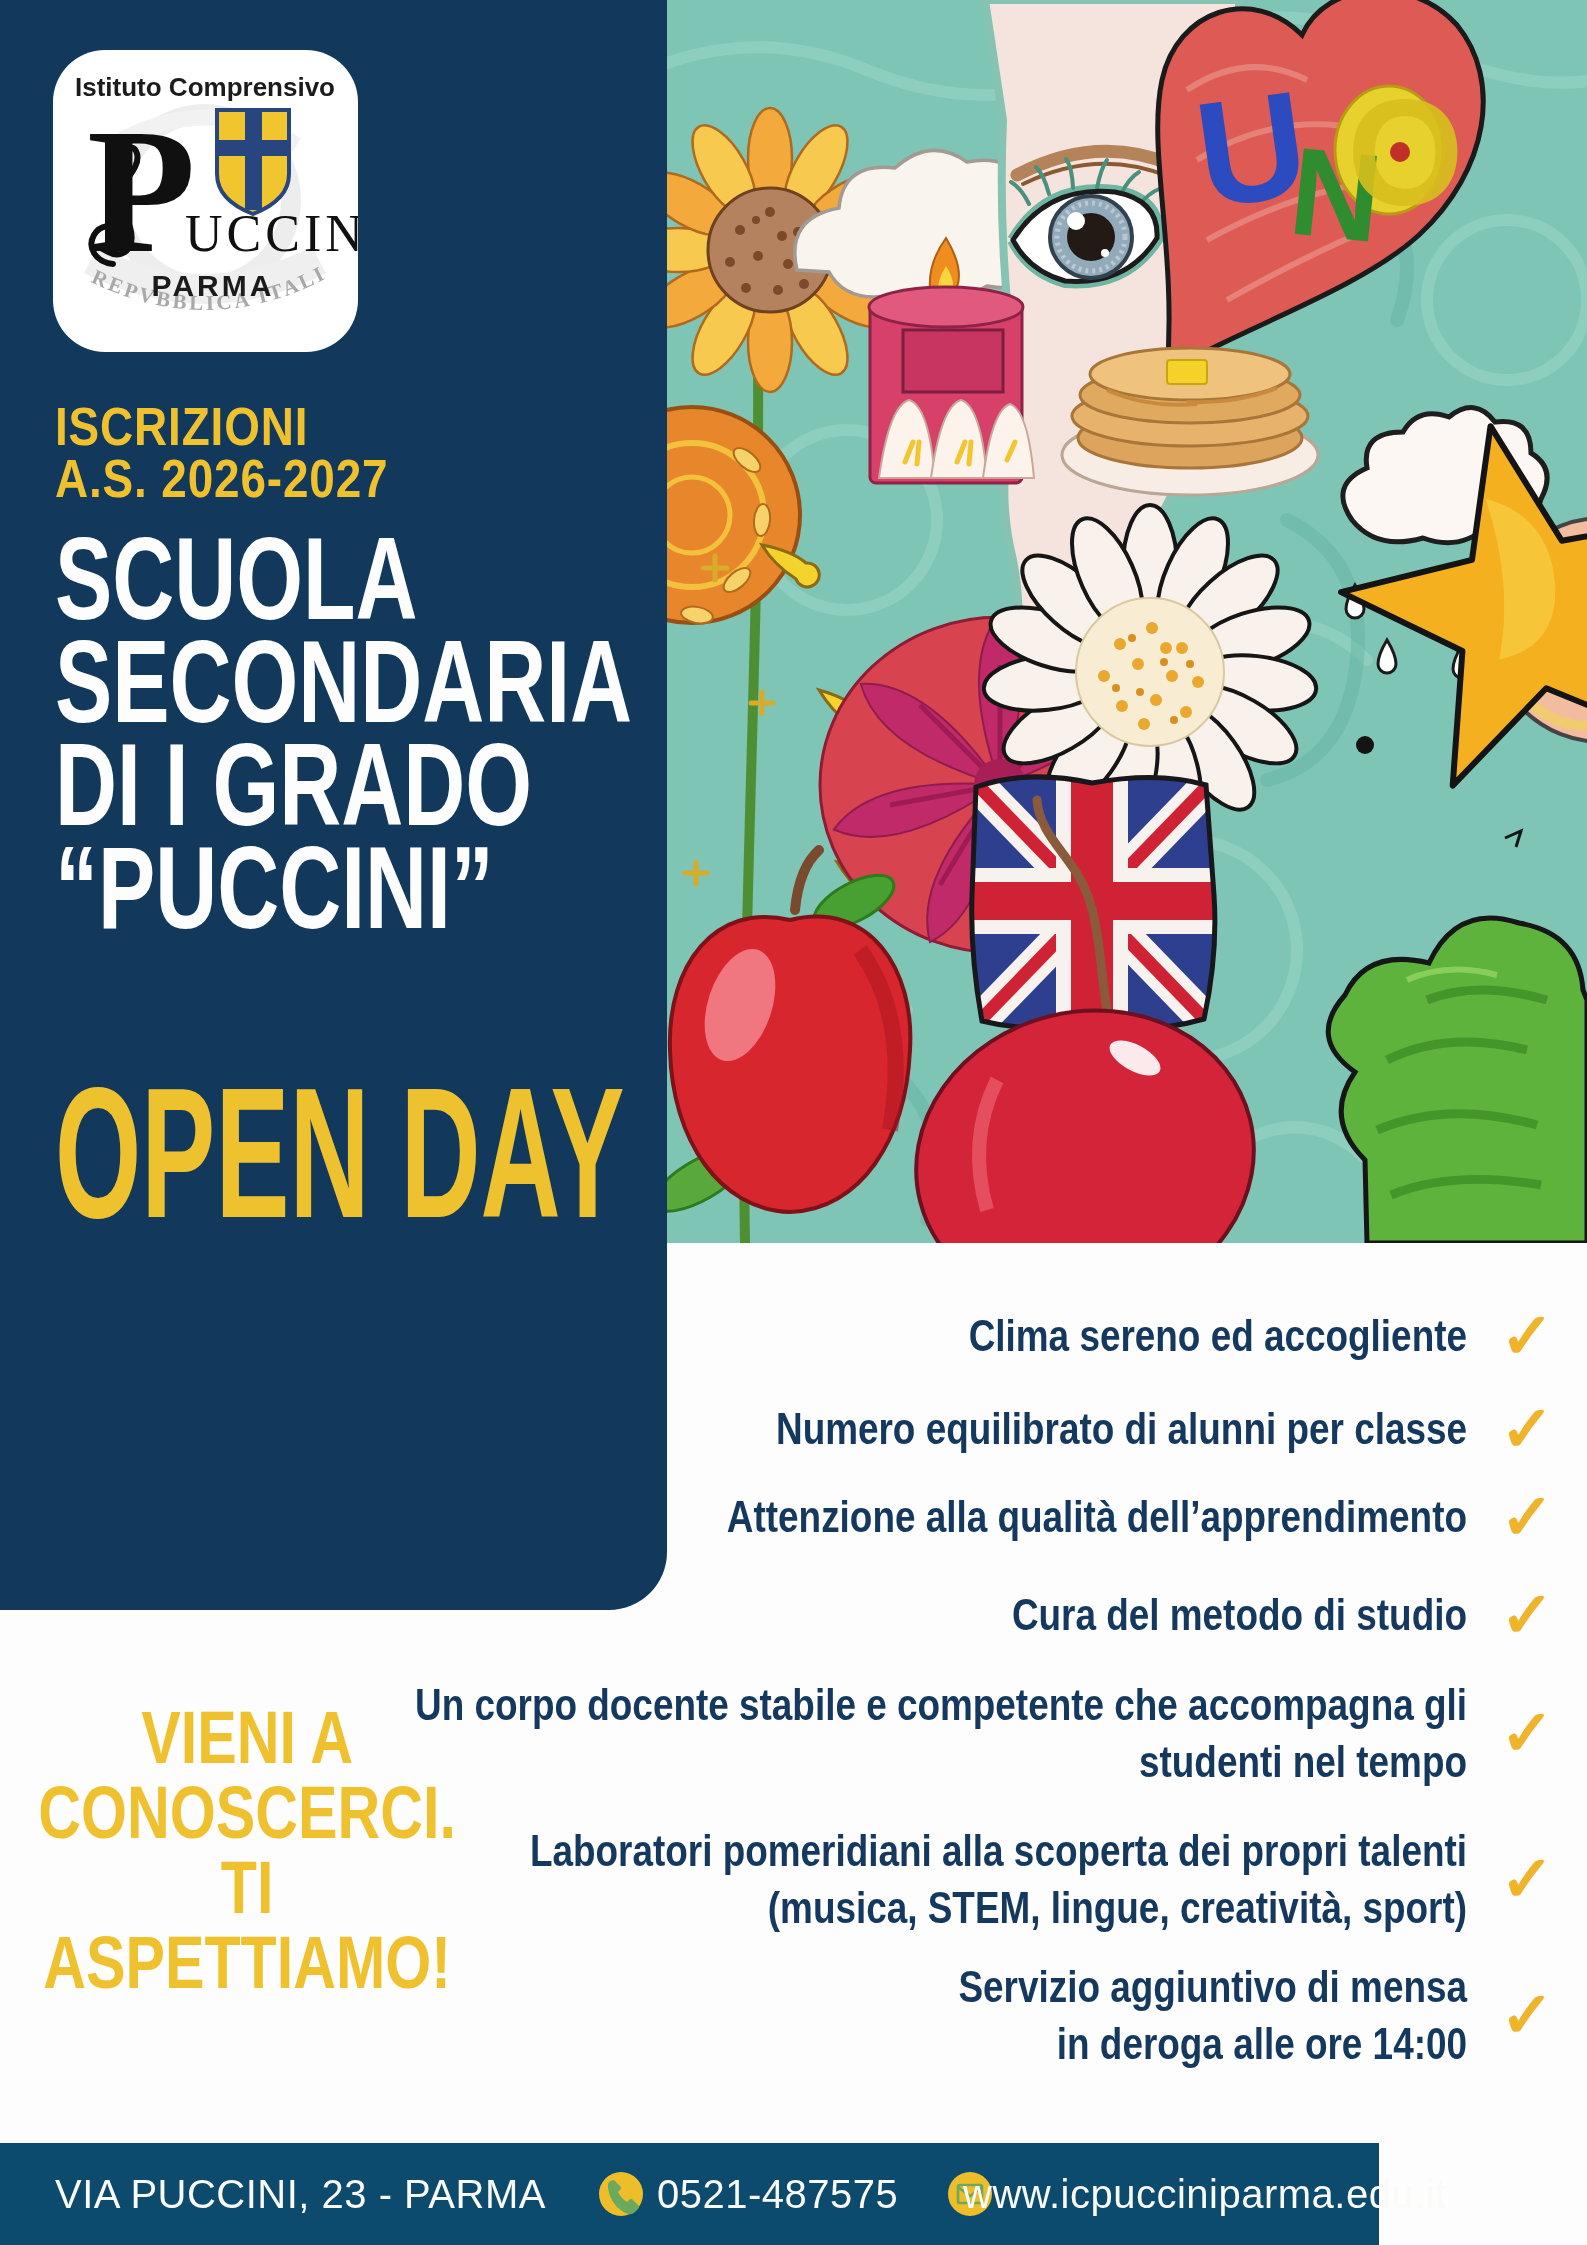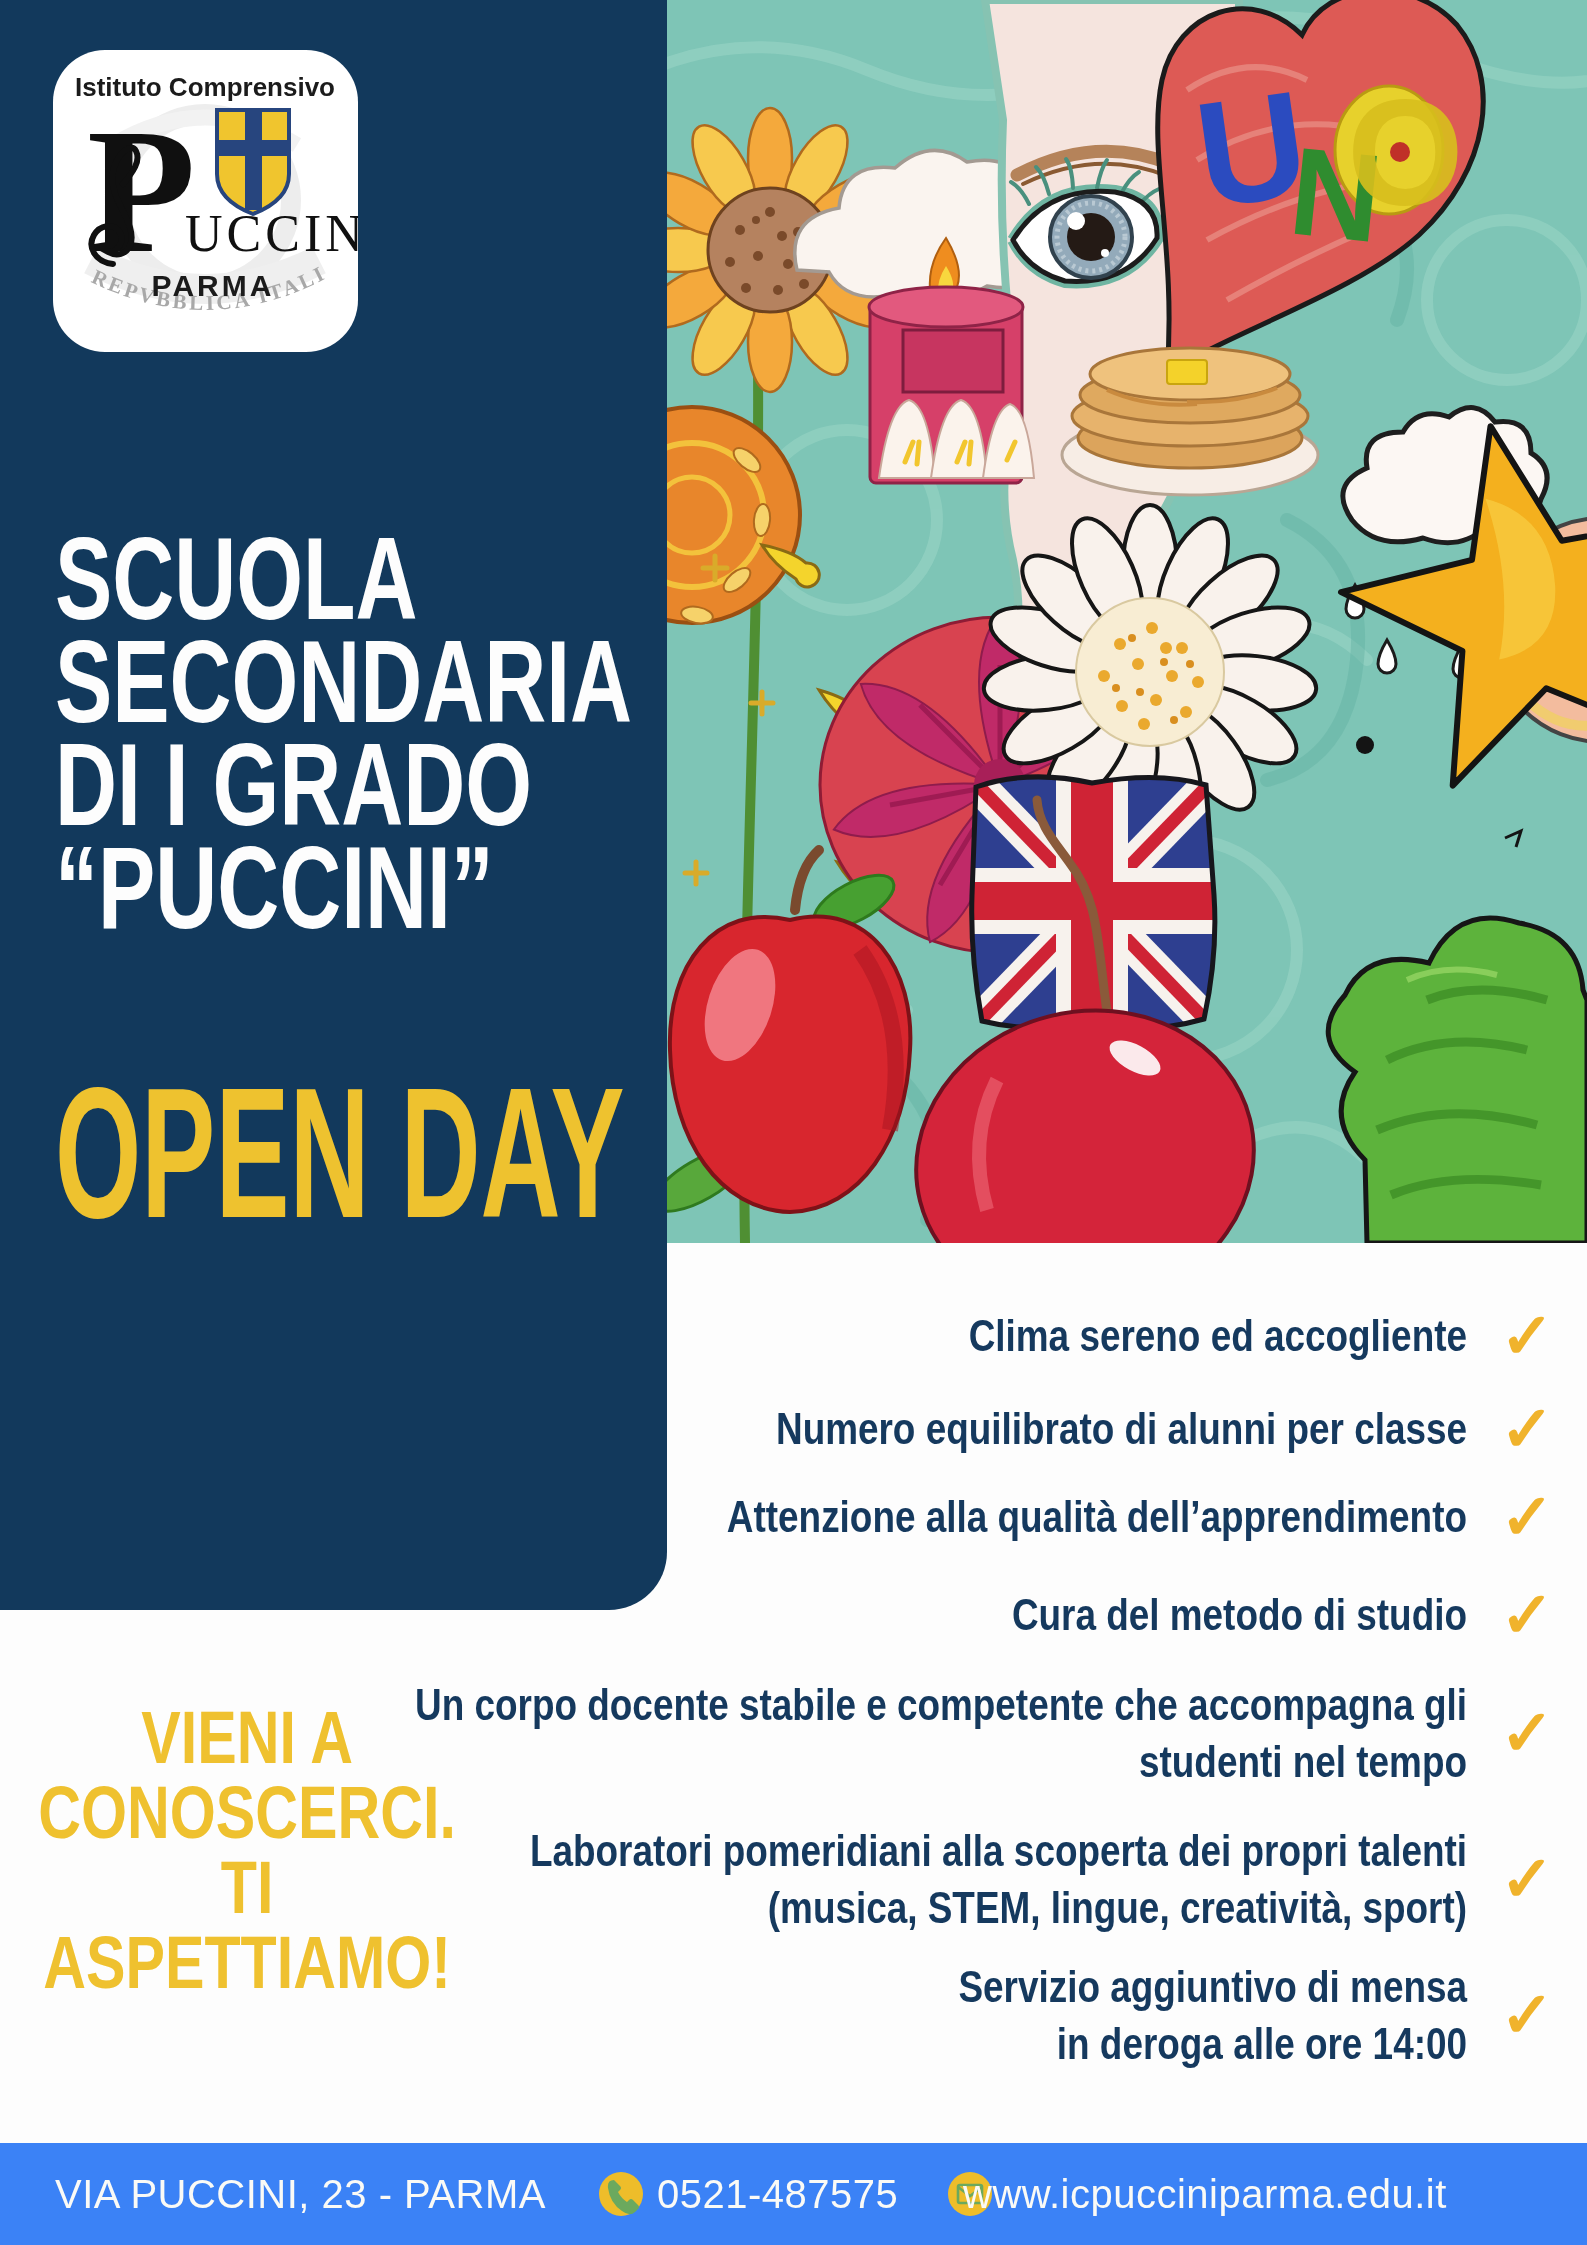--- a/index.html
+++ b/index.html
@@ -32,21 +32,21 @@
   .ftext{position:absolute;right:92px;top:0;width:1400px;text-align:right;white-space:pre-line;
          font-weight:bold;font-size:45px;line-height:57px;color:#15395e;
          transform:scaleX(0.82);transform-origin:right top;}
   .fcheck{position:absolute;right:0;top:50%;transform:translateY(-50%);width:64px;
           text-align:center;font-size:64px;font-weight:bold;color:#f0b32c;}
   
   .cta{position:absolute;left:-53px;top:1700px;width:600px;text-align:center;}
   .cta .cond{font-size:74px;line-height:75px;font-weight:bold;color:#efc12f;
              transform:scaleX(0.80);transform-origin:center top;}
   
-  .footer{position:absolute;left:0;top:2143px;width:1587px;height:102px;background:#3b82f6;}
+  .footer{position:absolute;left:0;top:2143px;width:1379px;height:102px;background:#0c4a6e;}
   .footer .txt{position:absolute;top:50%;transform:translateY(-50%);color:#fafaf6;
                font-size:40px;letter-spacing:0.5px;white-space:nowrap;}
   .address{left:55px;}
   .phone-num{left:657px;}
   .web-url{left:963px;}
   .icon-circle{position:absolute;top:50%;transform:translateY(-50%);width:44px;height:44px;
                border-radius:50%;background:#eebd2a;}
   .phone-ic{left:599px;} .mail-ic{left:948px;}
   .icon-circle svg{position:absolute;left:0;top:0;}
 </style>
@@ -77,20 +77,24 @@
           <rect x="0" y="30" width="72" height="16" fill="#27457e"></rect>
         </g>
 
         <text x="34" y="201" font-family="Liberation Serif, serif" font-size="178" font-weight="bold" fill="#101010">P</text>
         <path d="M60 214 c-18 -2 -26 -17 -19 -29 c6 -10 19 -12 25 -4 c7 10 -1 21 -11 21 c9 5 18 2 22 -6 c5 -12 -2 -25 -10 -41 c-9 -17 -11 -33 -1 -48 c6 -9 14 -12 17 -6 c5 10 -3 21 -13 33" fill="none" stroke="#101010" stroke-width="6" stroke-linecap="round"></path>
         <text x="132" y="201" font-family="Liberation Serif, serif" font-size="52" letter-spacing="4" fill="#101010">UCCINI</text>
         <text x="160" y="246" text-anchor="middle" font-size="30" font-weight="bold" letter-spacing="3" fill="#1b1b1b">PARMA</text>
       </svg>
     </div>
 
+    <div class="panel-block iscrizioni">
+      <span class="cond">ISCRIZIONI
+A.S. 2026-2027</span>
+    </div>
 
     <div class="panel-block open-day">
       <span class="cond">OPEN DAY</span>
     </div>
 
     <div class="panel-block school-title">
       <span class="cond">SCUOLA
 SECONDARIA
 DI I GRADO
 “PUCCINI”</span>

